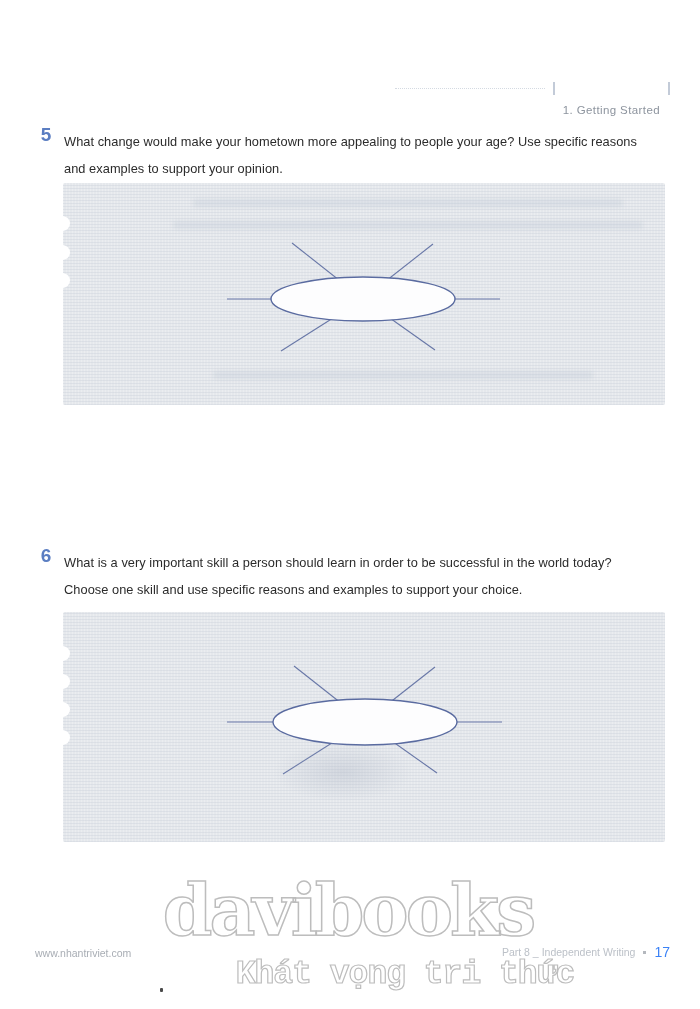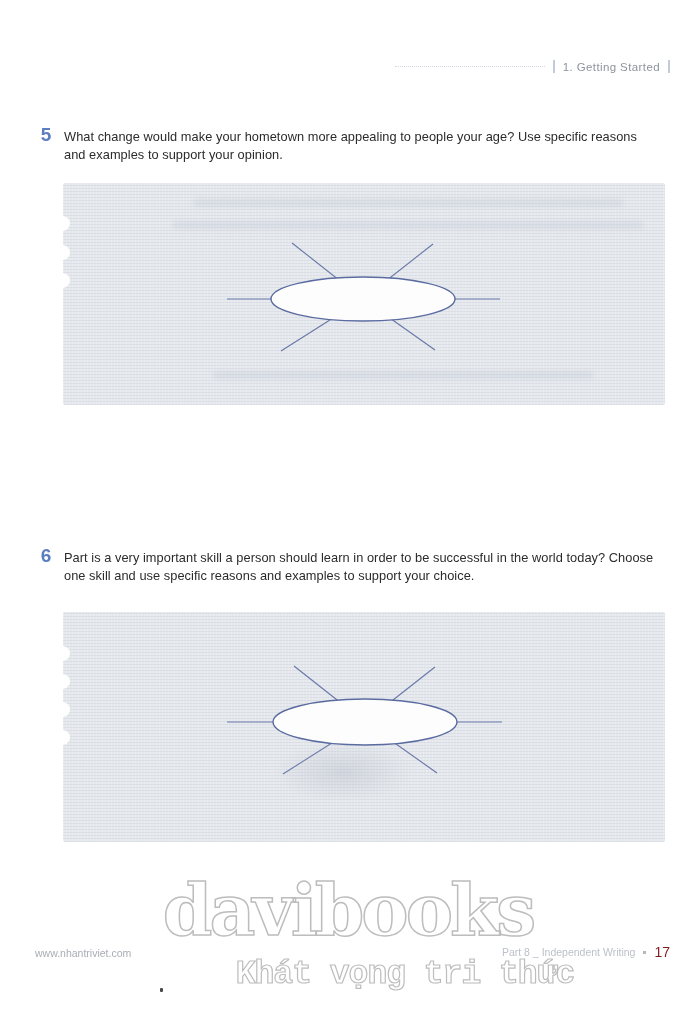--- a/index.html
+++ b/index.html
@@ -28,38 +28,39 @@
   .pipe {
     width: 2px;
     height: 13px;
     background: #c3cbd8;
   }
   .chapter-label {
     font-size: 11.5px;
     letter-spacing: 0.4px;
     color: #8d949e;
     white-space: nowrap;
+    margin-top: 44px;
   }
 
   
   .q-number {
     position: absolute;
     left: 33px;
     width: 26px;
     text-align: center;
     font-size: 19px;
     font-weight: bold;
     color: #5b7ec2;
   }
   .q-text {
     position: absolute;
     left: 64px;
     width: 590px;
     font-size: 12.8px;
-    line-height: 18px;
+    line-height: 27px;
     color: #2b2b2b;
     letter-spacing: 0.05px;
   }
   #q5-number { top: 124px; }
   #q5-text   { top: 128px; }
   #q6-number { top: 545px; }
   #q6-text   { top: 549px; }
 
   
   .idea-box {
@@ -157,21 +158,21 @@
     color: #bcc1c8;
     white-space: nowrap;
   }
   .footer-sep {
     width: 3px;
     height: 3px;
     background: #b4b8be;
   }
   .footer-page {
     font-size: 14px;
-    color: #7f1d1d;
+    color: #3b82f6;
     text-align: center;
   }
 
   .speck {
     position: absolute;
     left: 160px;
     top: 988px;
     width: 3px;
     height: 4px;
     background: #4a4a4a;
@@ -205,21 +206,21 @@
       <line x1="229" y1="60" x2="300" y2="116"></line>
       <line x1="370" y1="61" x2="300" y2="116"></line>
       <line x1="218" y1="168" x2="300" y2="116"></line>
       <line x1="372" y1="167" x2="300" y2="116"></line>
     </g>
     <ellipse cx="300" cy="116" rx="92" ry="22" fill="#fdfdfe" stroke="#5a6ba0" stroke-width="1.4"></ellipse>
   </svg>
 </div>
 
 <div class="q-number" id="q6-number">6</div>
-<div class="q-text" id="q6-text">Part is a very important skill a person should learn in order to be successful in the world today? Choose one skill and use specific reasons and examples to support your choice.</div>
+<div class="q-text" id="q6-text">What is a very important skill a person should learn in order to be successful in the world today? Choose one skill and use specific reasons and examples to support your choice.</div>
 
 <div class="idea-box" id="idea-box-2">
   <span class="notch" style="top:34px"></span>
   <span class="notch" style="top:62px"></span>
   <span class="notch" style="top:90px"></span>
   <span class="notch" style="top:118px"></span>
   <span class="ghost-smudge" style="left:210px; top:130px"></span>
   <svg viewBox="0 0 602 230">
     <g stroke="#6877a7" stroke-width="1.1">
       <line x1="164" y1="110" x2="302" y2="110"></line>

